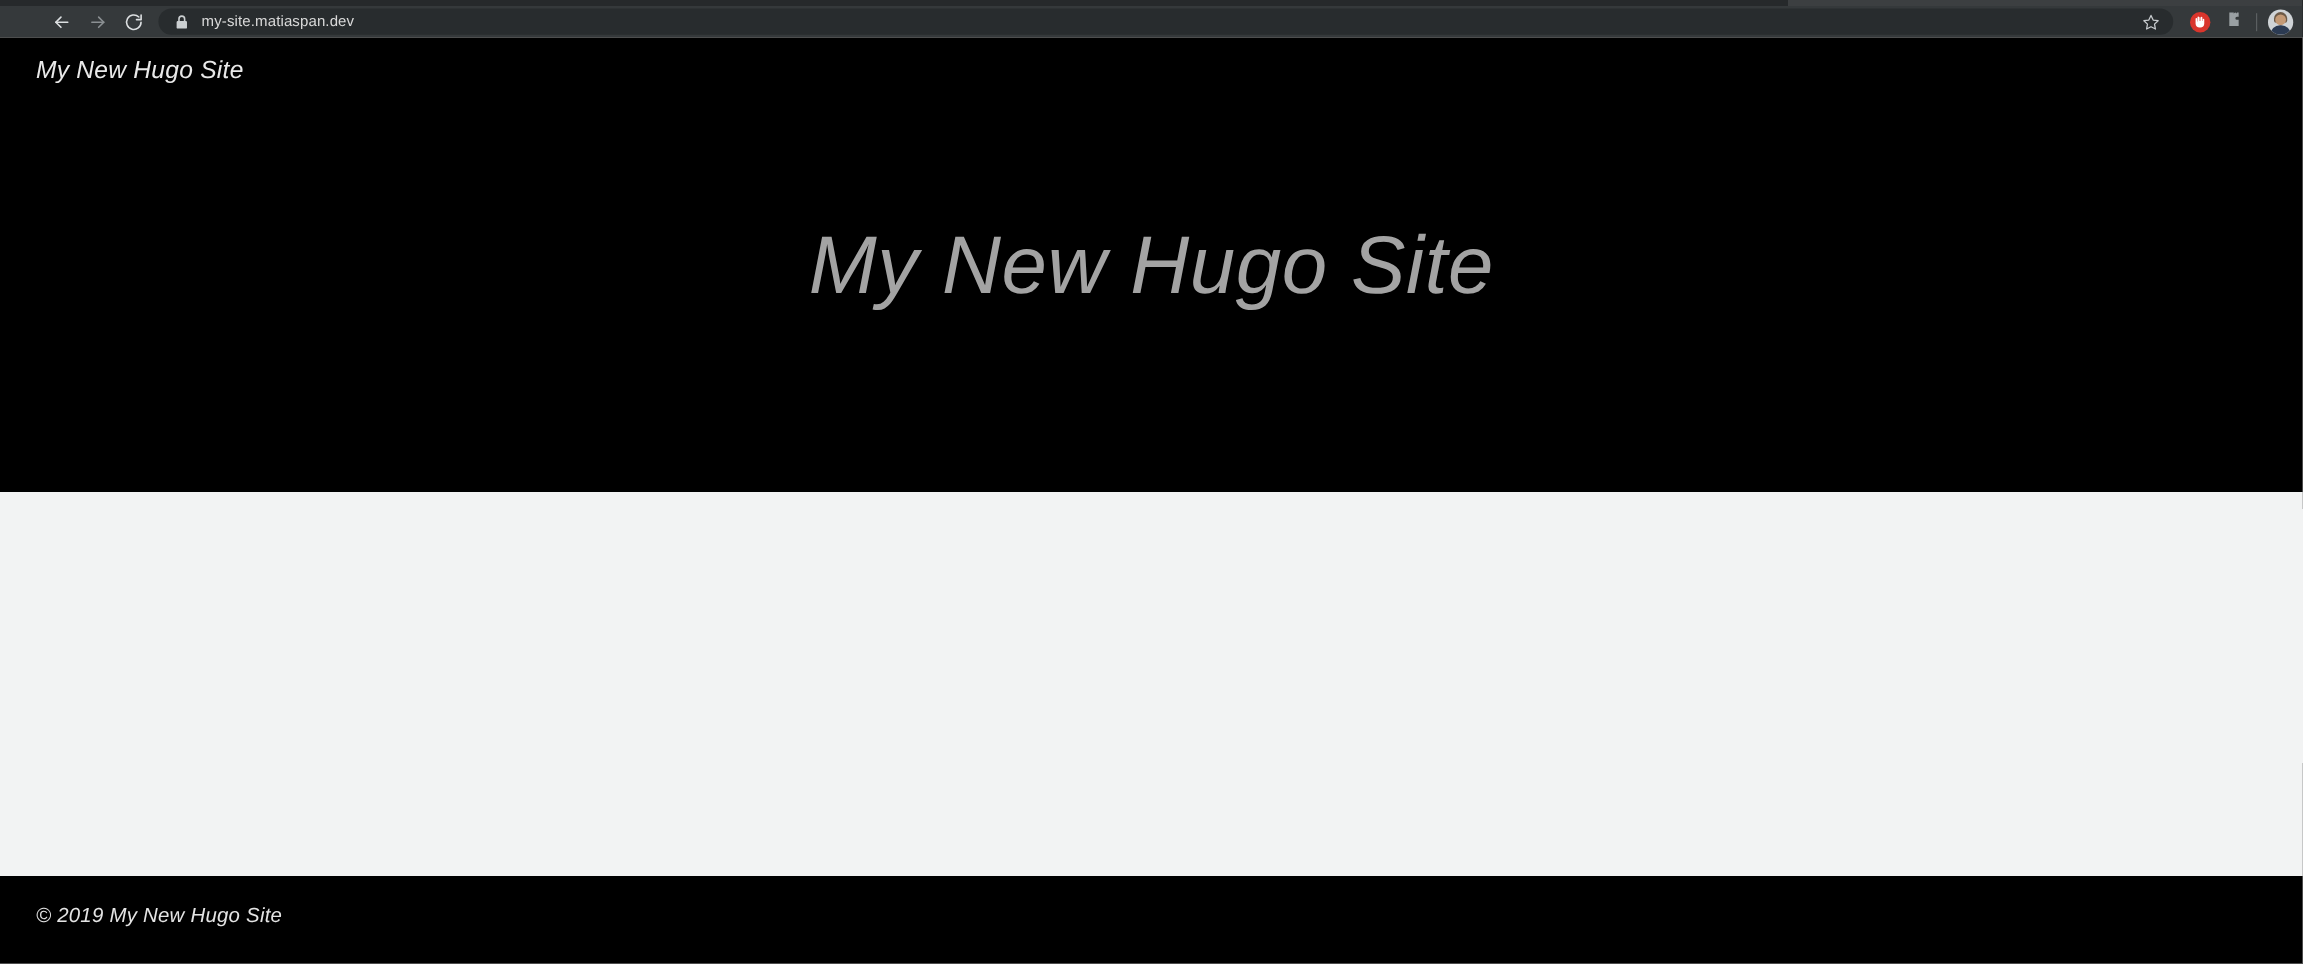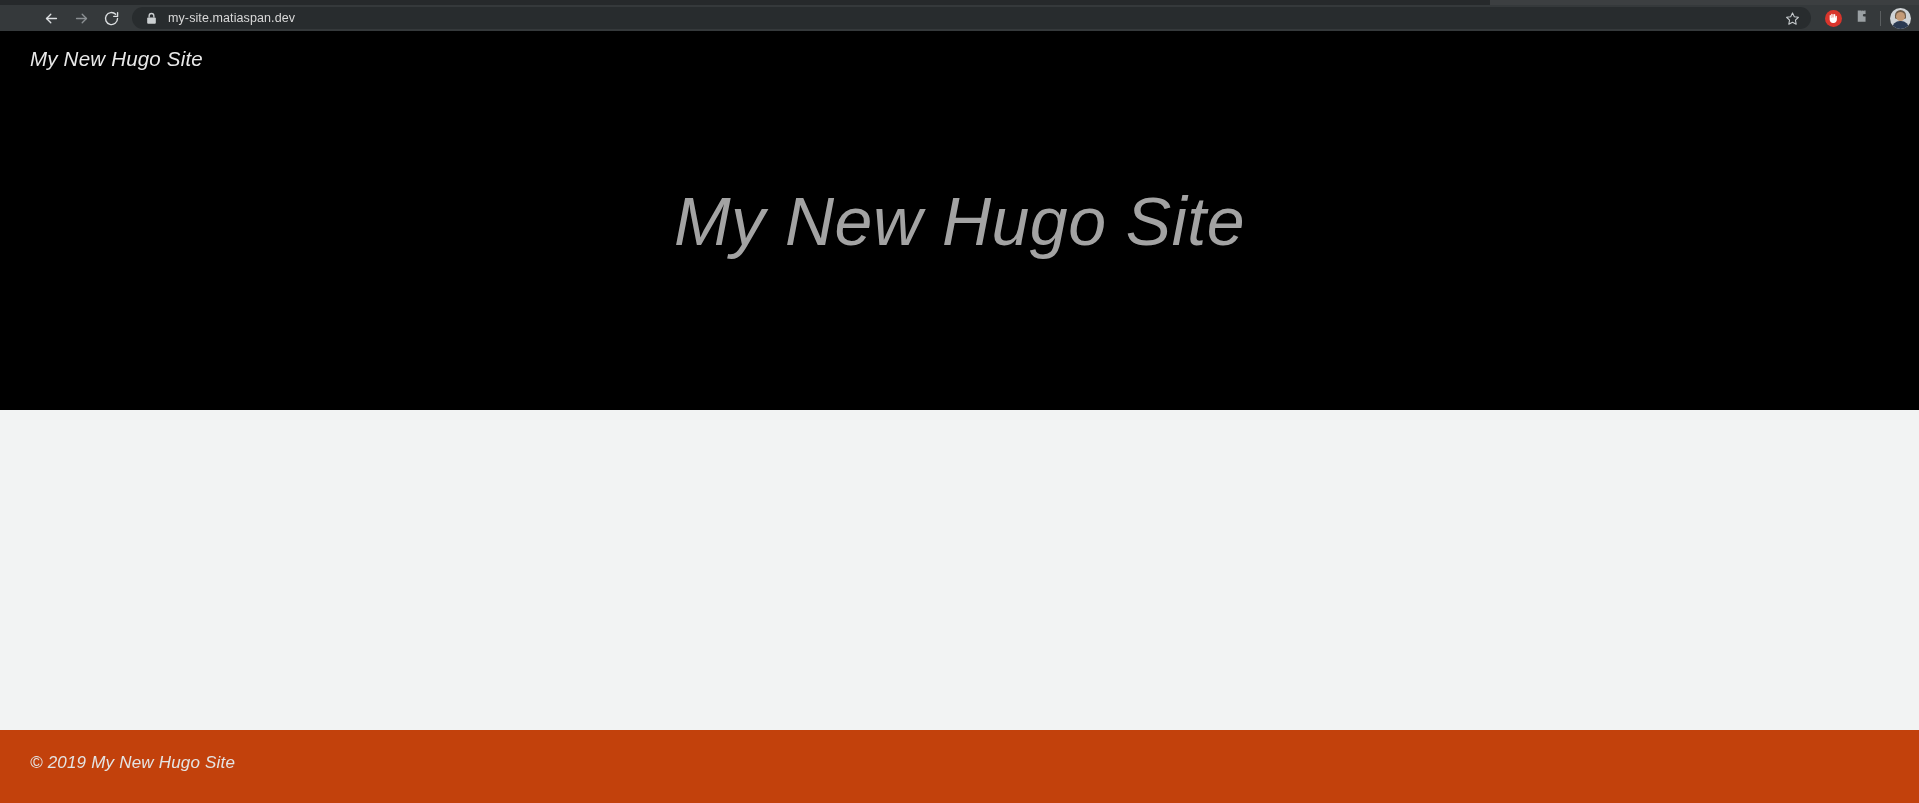--- a/index.html
+++ b/index.html
@@ -201,21 +201,21 @@
     font-weight: 300;
     letter-spacing: 0.5px;
     line-height: 1;
   }
   .main-content {
     height: 320px;
     background: #f2f3f3;
   }
   .site-footer {
     height: 73px;
-    background: #c2410c;
+    background: #000000;
     position: relative;
   }
   .footer-text {
     position: absolute;
     left: 30px;
     top: 23px;
     color: #e4e4e4;
     font-size: 17px;
     font-weight: 400;
     letter-spacing: 0.2px;

